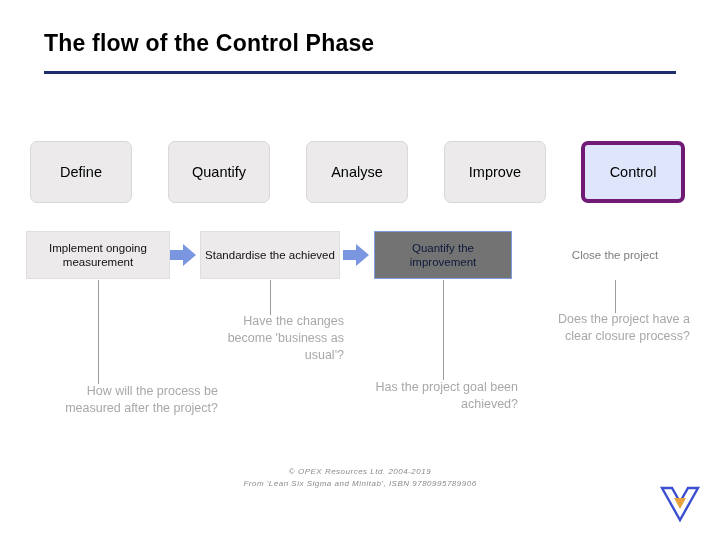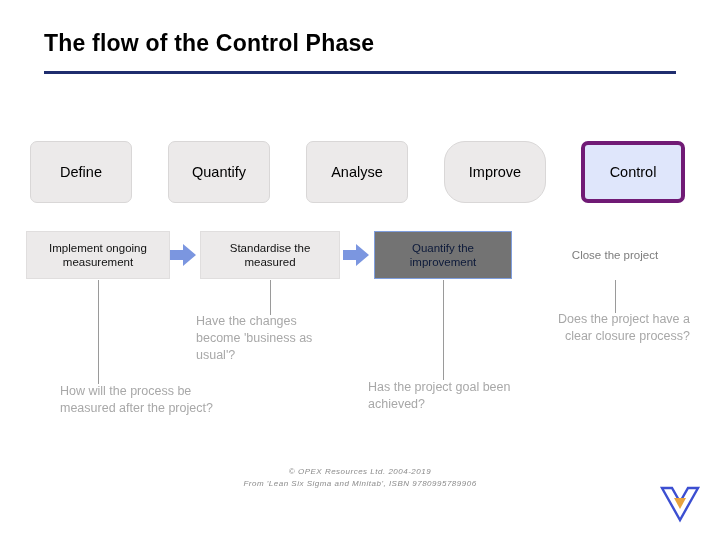--- a/index.html
+++ b/index.html
@@ -52,21 +52,21 @@
     background: #eceaea;
     border: 1px solid #d9d7d7;
   }
   .phase-highlight {
     background: #dfe6fb;
     border: 4px solid #701a75;
   }
   #phase-0 { left: 30px;  top: 141px; width: 102px; }
   #phase-1 { left: 168px; top: 141px; width: 102px; }
   #phase-2 { left: 306px; top: 141px; width: 102px; }
-  #phase-3 { left: 444px; top: 141px; width: 102px; border-radius: 21px; }
+  #phase-3 { left: 444px; top: 141px; width: 102px; }
   #phase-4 { left: 581px; top: 141px; width: 104px; }
 
   
   .action-box {
     position: absolute;
     height: 48px;
     display: flex;
     align-items: center;
     justify-content: center;
     text-align: center;
@@ -113,21 +113,21 @@
     background: #9a9a9a;
   }
   #conn-0 { left: 98px;  top: 280px; height: 104px; }
   #conn-1 { left: 270px; top: 280px; height: 35px; }
   #conn-2 { left: 443px; top: 280px; height: 100px; }
   #conn-3 { left: 615px; top: 280px; height: 33px; }
 
   
   .caption {
     position: absolute;
-    text-align: left;
+    text-align: right;
     font-size: 12.5px;
     line-height: 1.35;
     color: #a8a8a8;
   }
   #caption-0 { left: 20px;  top: 383px; width: 158px; margin-left: 40px; }
   #caption-1 { left: 196px; top: 313px; width: 148px; }
   #caption-2 { left: 368px; top: 379px; width: 150px; }
   #caption-3 { left: 540px; top: 311px; width: 150px; text-align: right; }
 
   
@@ -172,21 +172,21 @@
   <span>Improve</span>
 </div>
 <div class="phase-box phase-highlight" id="phase-4">
   <span>Control</span>
 </div>
 
 <div class="action-box action-grey" id="action-0">
   <span>Implement ongoing measurement</span>
 </div>
 <div class="action-box action-grey" id="action-1">
-  <span>Standardise the measured</span>
+  <span>Standardise the achieved</span>
 </div>
 <div class="action-box action-blue" id="action-2">
   <span>Quantify the improvement</span>
 </div>
 <div class="action-box action-bare" id="action-3">
   <span>Close the project</span>
 </div>
 
 <div class="arrow" id="arrow-0">
   <svg viewBox="0 0 26 22" width="26" height="22" aria-hidden="true">

